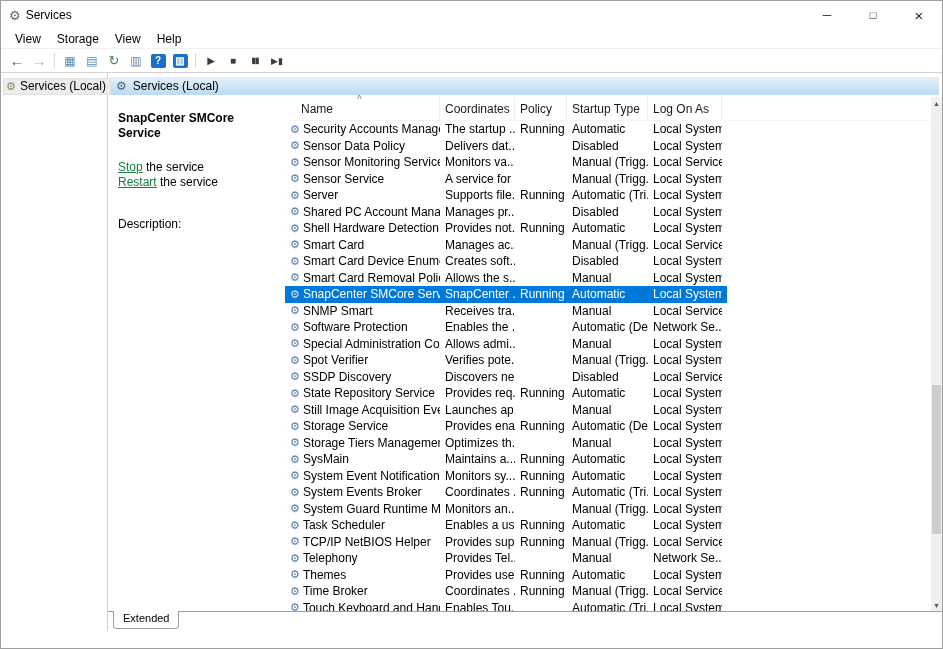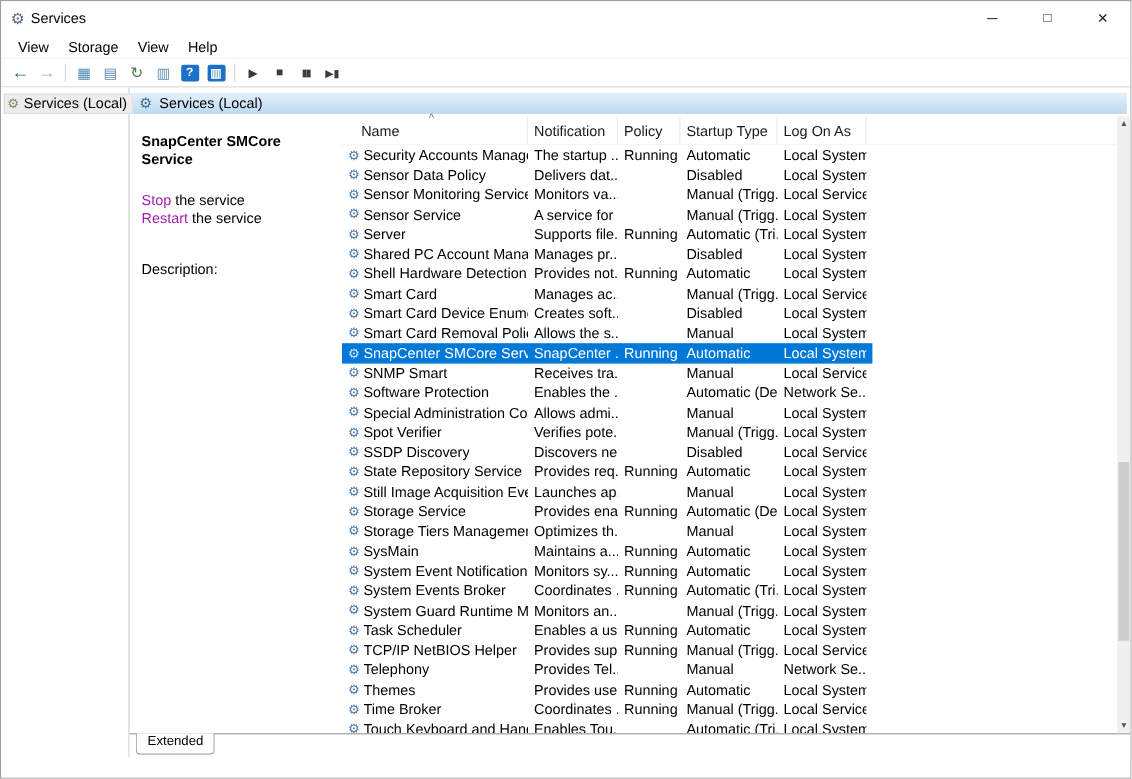--- a/index.html
+++ b/index.html
@@ -38,21 +38,21 @@
   .tree-icon{color:#8a8a66;font-size:11px;}
 
   .main-panel{flex:1;display:flex;flex-direction:column;min-width:0;}
   .panel-header{margin:4px 3px 2px 3px;height:18px;flex:0 0 auto;display:flex;align-items:center;gap:6px;padding-left:5px;
     background:linear-gradient(#e4f1fb,#bdd9f1);border-radius:1px;}
   .panel-header-icon{color:#44688c;font-size:12px;}
 
   .panel-body{flex:1;display:flex;min-height:0;}
   .info-pane{width:177px;flex:0 0 auto;padding:14px 8px 0 10px;line-height:15px;}
   .info-title{font-weight:bold;margin-bottom:19px;}
-  .link{color:#a21caf;cursor:pointer;}
+  .link{color:#15803d;text-decoration:underline;cursor:pointer;}
   .info-desc-label{margin-top:27px;}
   .info-desc{margin-top:1px;line-height:14px;}
 
   .table-pane{flex:1;display:flex;flex-direction:column;min-width:0;background:#fff;}
   .thead{display:flex;height:24px;flex:0 0 auto;position:relative;align-items:center;border-bottom:1px solid #f5f5f5;}
   .hcell{height:100%;display:flex;align-items:center;padding-left:5px;border-right:1px solid #ececec;color:#1a1a1a;overflow:hidden;white-space:nowrap;}
   .hcell.c0{padding-left:16px;}
   .sort-caret{position:absolute;top:-3px;left:72px;font-size:10px;color:#777;}
   .tbody{flex:1;overflow:hidden;}
   .trow{display:flex;height:16.5px;width:442px;align-items:center;}
@@ -174,21 +174,21 @@
           <div class="info-line">
             <a class="link" data-name="restart-service-link">Restart</a><span data-name="restart-service-suffix"> the service</span>
           </div>
           <div class="info-desc-label" data-name="description-label">Description:</div>
         </div>
 
         <div class="table-pane" data-name="services-table">
           <div class="thead" data-name="services-table-header">
             <span class="sort-caret" data-name="sort-ascending-icon">^</span>
           <div class="hcell c0" data-name="column-header-name">Name</div>
-              <div class="hcell c1" data-name="column-header-description">Notification</div>
+              <div class="hcell c1" data-name="column-header-description">Coordinates</div>
               <div class="hcell c2" data-name="column-header-status">Policy</div>
               <div class="hcell c3" data-name="column-header-startup_type">Startup Type</div>
               <div class="hcell c4" data-name="column-header-log_on_as">Log On As</div>
             </div>
           <div class="tbody" data-name="services-table-body">
               <div class="trow" data-name="table-row">
                 <div class="cell c0" data-name="cell-name">
                   <span class="svc-icon" data-name="service-gear-icon">⚙</span>
                   <span class="cell-text">Security Accounts Manager</span>
                 </div>

